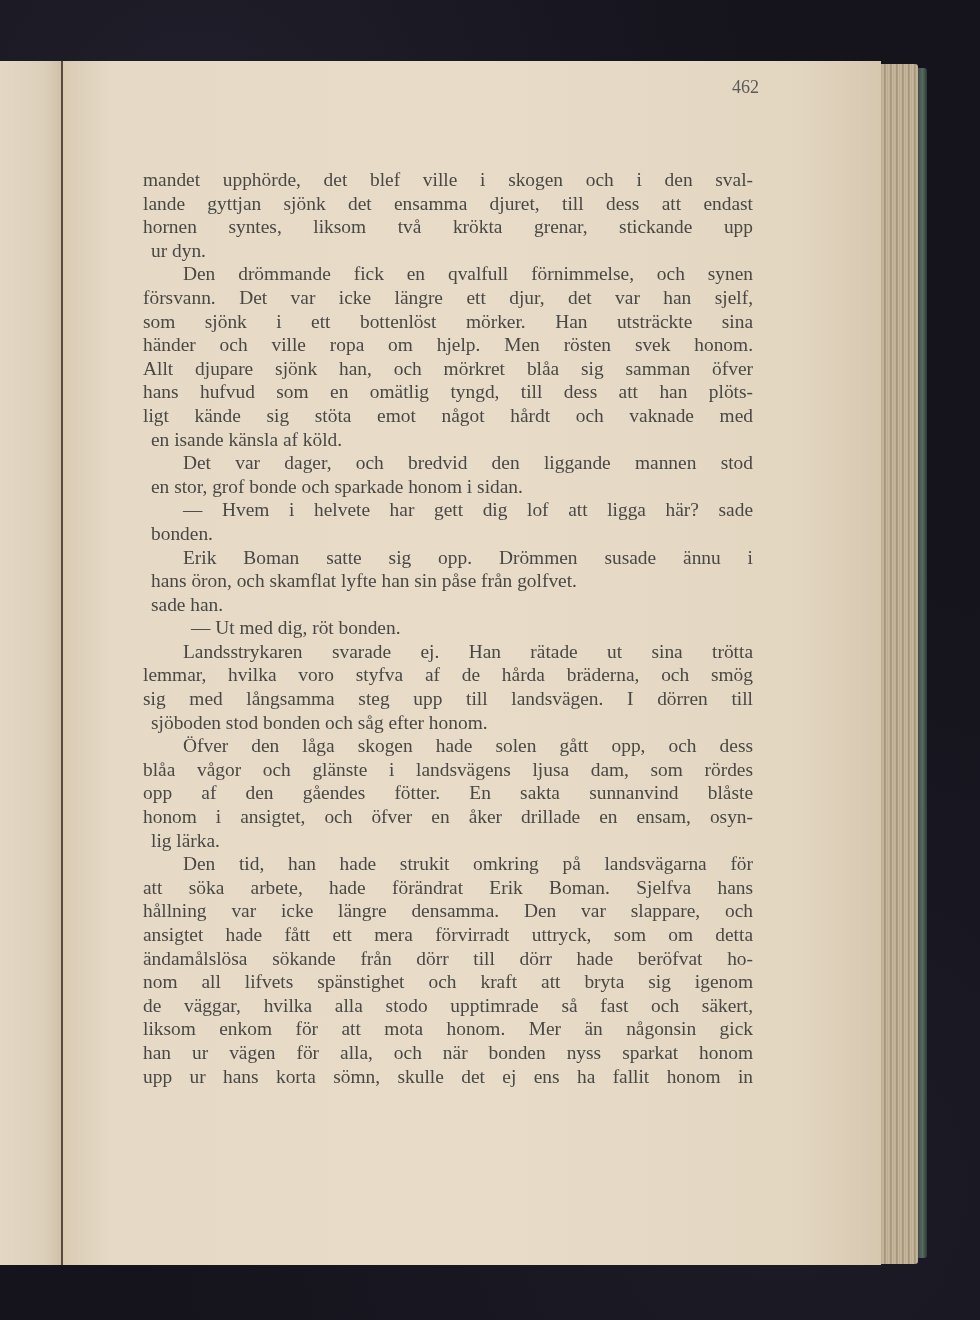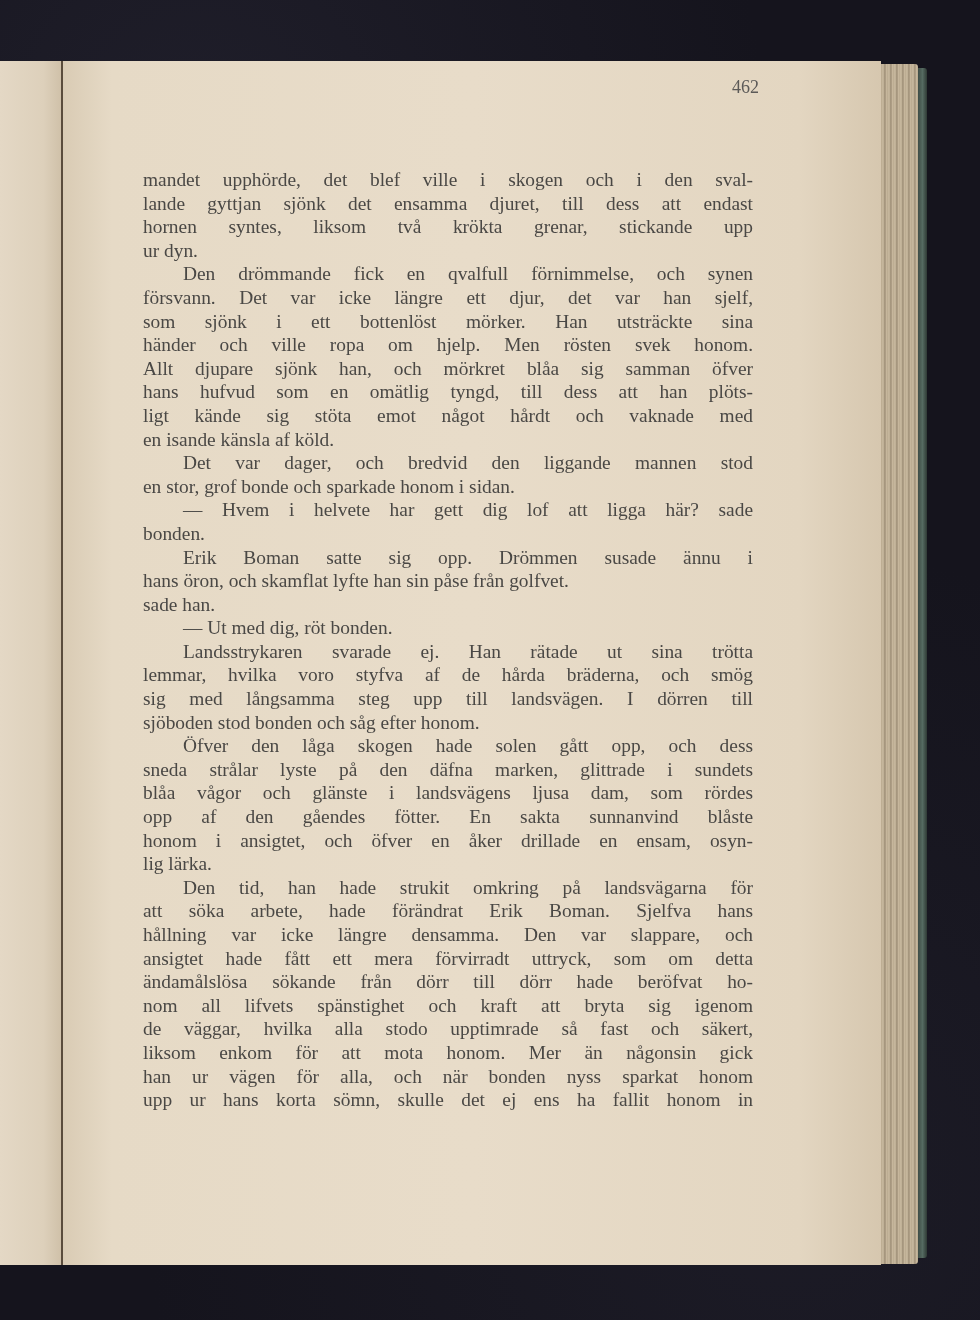--- a/index.html
+++ b/index.html
@@ -42,21 +42,21 @@
     font-size:18px; color:#5c5a58;
   }
   .text-block {
     position:absolute; left:143px; top:168px; width:610px;
     font-size:19.4px; line-height:23.6px; color:#4a4845;
   }
   .line {
     display:block; height:23.6px; white-space:nowrap;
     text-align:justify; text-align-last:justify;
   }
-  .line.last { text-align-last:left; }
+  .line.last { text-align-last:left;margin-left:8px; }
   .line.indent { padding-left:40px; }
 </style>
 </head>
 <body>
 
 <div class="backdrop"></div>
 <div class="left-page"></div>
 <div class="gutter"></div>
 <div class="page-stack"></div>
 <div class="cover-edge"></div>
@@ -84,21 +84,20 @@
     <span class="line last">bonden.</span>
     <span class="line indent">Erik Boman satte sig opp. Drömmen susade ännu i</span>
     <span class="line last">hans öron, och skamflat lyfte han sin påse från golfvet.</span>
     <span class="line last">sade han.</span>
     <span class="line indent last">— Ut med dig, röt bonden.</span>
     <span class="line indent">Landsstrykaren svarade ej. Han rätade ut sina trötta</span>
     <span class="line">lemmar, hvilka voro styfva af de hårda bräderna, och smög</span>
     <span class="line">sig med långsamma steg upp till landsvägen. I dörren till</span>
     <span class="line last">sjöboden stod bonden och såg efter honom.</span>
     <span class="line indent">Öfver den låga skogen hade solen gått opp, och dess</span>
-    <span class="line">sneda strålar lyste på den däfna marken, glittrade i sundets</span>
     <span class="line">blåa vågor och glänste i landsvägens ljusa dam, som rördes</span>
     <span class="line">opp af den gåendes fötter. En sakta sunnanvind blåste</span>
     <span class="line">honom i ansigtet, och öfver en åker drillade en ensam, osyn-</span>
     <span class="line last">lig lärka.</span>
     <span class="line indent">Den tid, han hade strukit omkring på landsvägarna för</span>
     <span class="line">att söka arbete, hade förändrat Erik Boman. Sjelfva hans</span>
     <span class="line">hållning var icke längre densamma. Den var slappare, och</span>
     <span class="line">ansigtet hade fått ett mera förvirradt uttryck, som om detta</span>
     <span class="line">ändamålslösa sökande från dörr till dörr hade beröfvat ho-</span>
     <span class="line">nom all lifvets spänstighet och kraft att bryta sig igenom</span>

